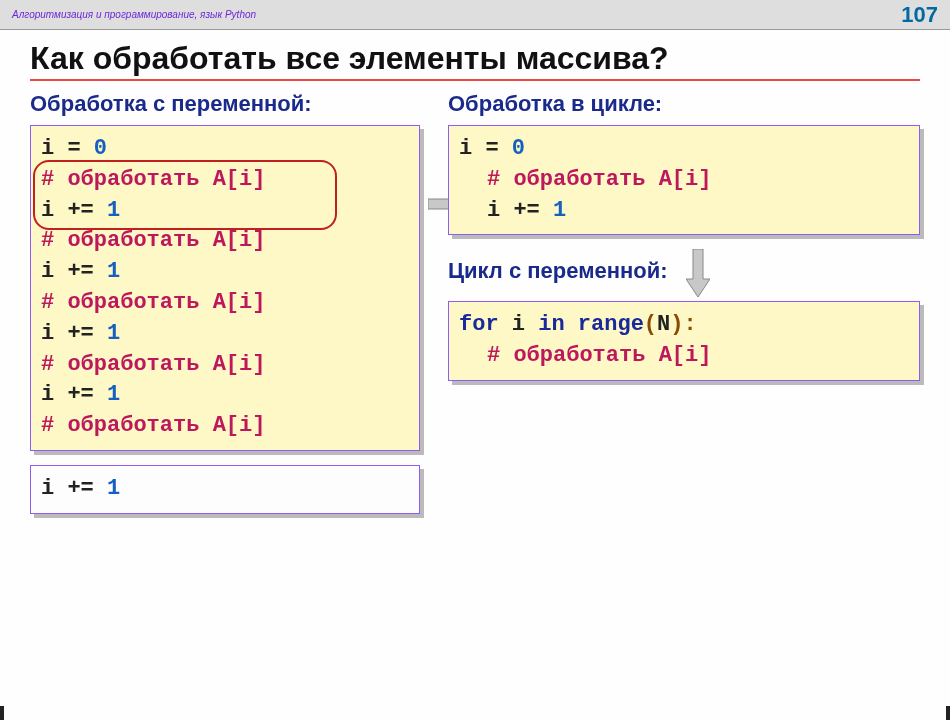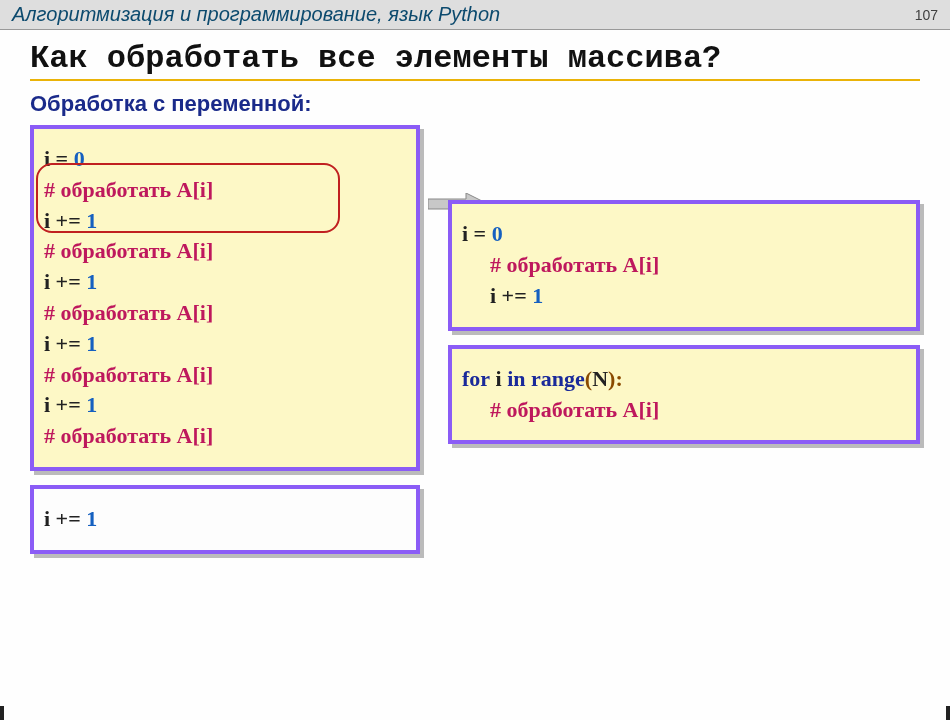--- a/index.html
+++ b/index.html
@@ -14,60 +14,59 @@
   .header-bar {
     background: #dedede;
     border-bottom: 1px solid #999;
     height: 30px;
     display: flex;
     align-items: center;
     padding: 0 12px;
     justify-content: space-between;
   }
   .header-title {
-    color: #0c4a6e;
+    color: #6d28d9;
     font-style: italic;
-    font-size: 20px;
+    font-size: 10px;
   }
   .page-num {
-    color: #404040;
-    font-weight: normal;
-    font-size: 14px;
+    color: #0369a1;
+    font-weight: bold;
+    font-size: 22px;
   }
   .slide {
     padding: 10px 30px 20px 30px;
   }
   .slide-title {
     font-size: 32px;
     font-weight: bold;
     color: #111;
-    border-bottom: 2px solid #eab308;
+    border-bottom: 2px solid #ef4444;
     padding-bottom: 2px;
     margin-bottom: 10px;
-    font-family: Liberation Mono, monospace;
+    font-family: Liberation Sans, sans-serif;
   }
   .cols {
     display: flex;
     gap: 28px;
-    align-items: center;
   }
   .left-col { flex: 0 0 390px; position: relative; }
   .right-col { flex: 1; position: relative; }
   .sub-heading {
     color: #1a2a8a;
     font-size: 22px;
     font-weight: bold;
     margin-bottom: 8px;
   }
   .code-box {
     background: #fdf8c6;
-    border: 4px solid #8b5cf6;
+    border: 1px solid #8b5cf6;
     box-shadow: 4px 4px 0 #bbb;
-    padding: 15px 10px;
-    font-family: Liberation Serif, serif;
+    padding: 8px 10px;
+    font-family: Liberation Mono, monospace;
     font-size: 22px;
     font-weight: bold;
     line-height: 1.4;
     color: #222;
     position: relative;
     margin-bottom: 14px;
   }
   .code-box.white { background: #fdfdfd; }
   .indent { padding-left: 28px; display: inline-block; }
   .kw { color: #1a2a9a; font-weight: bold; }
@@ -138,27 +137,36 @@
       </div>
 
       <div class="arrow-right" style="right:-68px; top:102px;">
         <svg viewBox="0 0 60 22">
           <polygon points="0,6 38,6 38,0 60,11 38,22 38,16 0,16" fill="#c8c8c8" stroke="#888" stroke-width="1"></polygon>
         </svg>
       </div>
     </div>
 
     <div class="right-col">
+      <div class="sub-heading">Обработка в цикле:</div>
 
       <div class="code-box">
         <div><span>i = </span><span class="num">0</span></div>
         <div><span class="indent cmt"># обработать A[i]</span></div>
         <div><span class="indent"><span>i += </span><span class="num">1</span></span></div>
       </div>
 
+      <div class="cycle-heading-row">
+        <div class="sub-heading" style="margin-bottom:4px;">Цикл с переменной:</div>
+        <span class="arrow-down">
+          <svg viewBox="0 0 24 48">
+            <polygon points="7,0 17,0 17,30 24,30 12,48 0,30 7,30" fill="#c8c8c8" stroke="#888" stroke-width="1"></polygon>
+          </svg>
+        </span>
+      </div>
 
       <div class="code-box" style="margin-top:4px;">
         <div>
           <span class="kw">for</span>&nbsp;<span>i</span>&nbsp;<span class="kw">in</span>&nbsp;<span class="kw">range</span><span class="paren">(</span><span>N</span><span class="paren">):</span>
         </div>
         <div><span class="indent cmt"># обработать A[i]</span></div>
       </div>
     </div>
   </div>
 </div>

